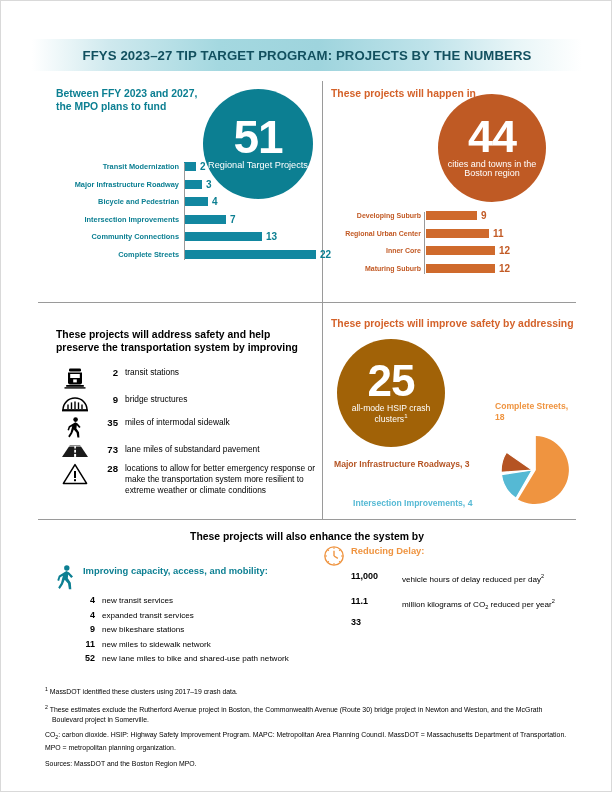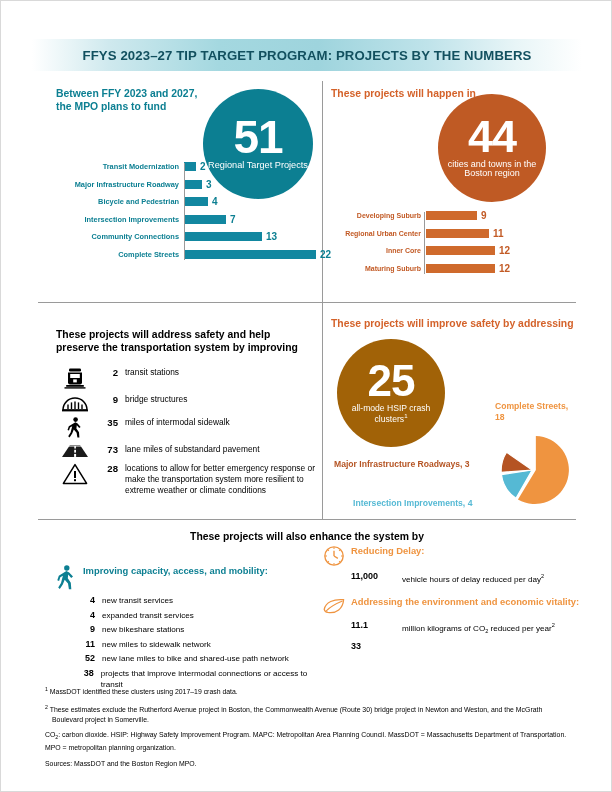--- a/index.html
+++ b/index.html
@@ -354,24 +354,20 @@
         <div class="stat-num" style="width:22px">9</div>
         <div class="stat-txt">new bikeshare stations</div>
       </div>
       <div class="stat-row">
         <div class="stat-num" style="width:22px">11</div>
         <div class="stat-txt">new miles to sidewalk network</div>
       </div>
       <div class="stat-row">
         <div class="stat-num" style="width:22px">52</div>
         <div class="stat-txt">new lane miles to bike and shared-use path network</div>
-      </div>
-      <div class="stat-row">
-        <div class="stat-num" style="width:22px">38</div>
-        <div class="stat-txt">projects that improve intermodal connections or access to transit</div>
       </div>
     </div>
   </div>
 
   <div id="col-right">
 
     <div>
       <div class="head-with-icon">
         <div class="head-icon">
           <svg width="22" height="22" viewBox="0 0 24 24" aria-hidden="true">
@@ -394,29 +390,20 @@
       </div>
       <div style="padding-left:34px;margin-top:2px;">
         <div class="stat-row">
           <div class="stat-num" style="width:44px;text-align:left;">11,000</div>
           <div class="stat-txt"><span>vehicle hours of delay reduced per day</span><sup>2</sup></div>
         </div>
       </div>
     </div>
 
     <div style="margin-top:12px;">
-      <div class="head-with-icon">
-        <div class="head-icon">
-          <svg width="24" height="20" viewBox="0 0 26 20" aria-hidden="true">
-            <path d="M2.4 13.6 C4 5.8 12.6 2.2 23.4 3.2 C22.6 13 15.6 18.4 6.4 17 C4.2 16.6 2.8 15.4 2.4 13.6 Z" fill="none" stroke="#ef9440" stroke-width="1.4"></path>
-            <path d="M4.6 15.2 C9 11 15.6 7.2 22.2 4.6" fill="none" stroke="#ef9440" stroke-width="1.2"></path>
-          </svg>
-        </div>
-        <div class="sub-head orange">Addressing the environment and economic vitality:</div>
-      </div>
       <div style="padding-left:34px;margin-top:4px;">
         <div class="stat-row">
           <div class="stat-num" style="width:44px;text-align:left;">11.1</div>
           <div class="stat-txt"><span>million kilograms of CO</span><sub>2</sub><span> reduced per year</span><sup>2</sup></div>
         </div>
         <div class="stat-row">
           <div class="stat-num" style="width:44px;text-align:left;">33</div>
         </div>
       </div>
     </div>

